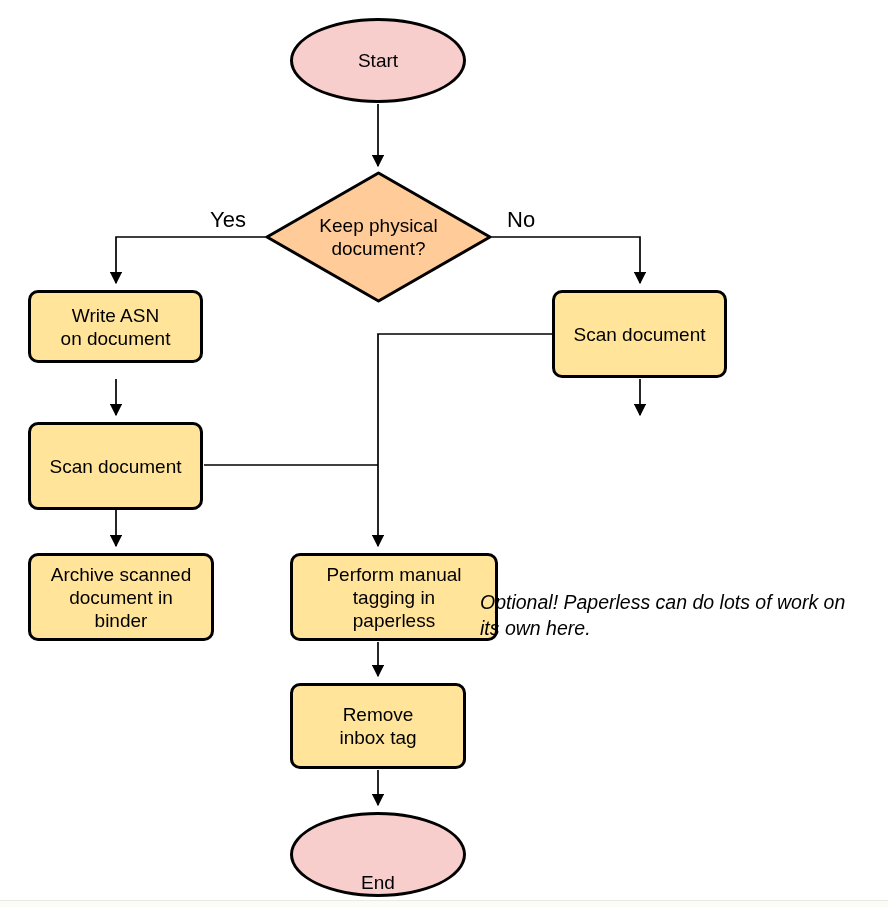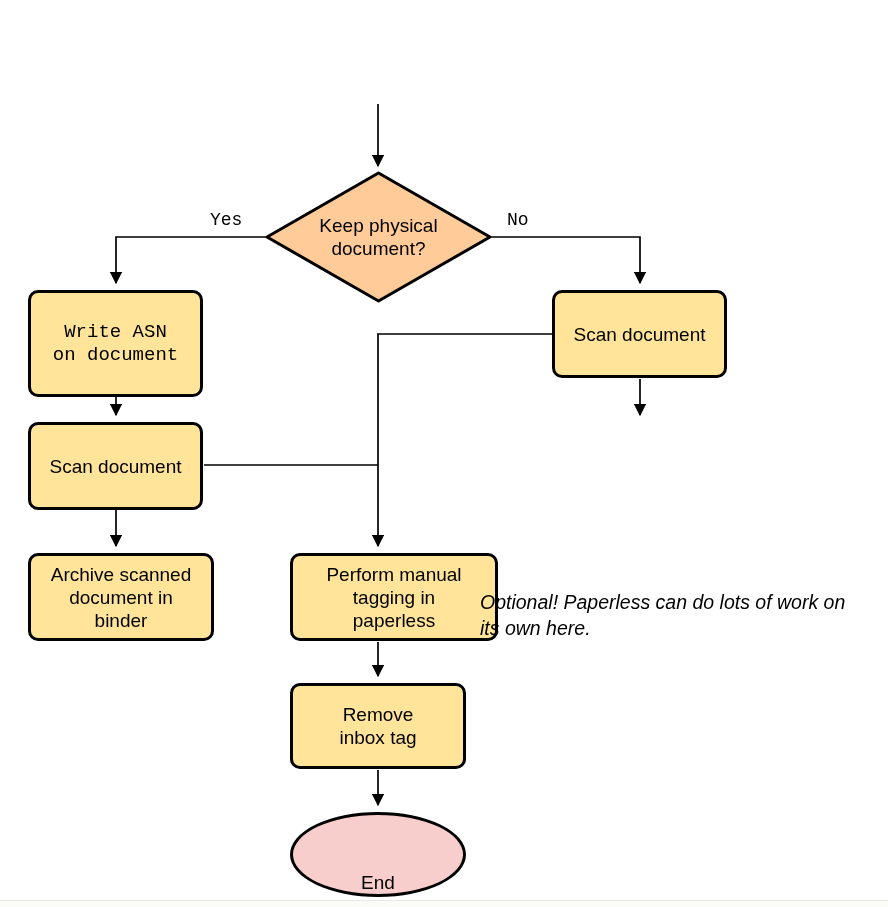--- a/index.html
+++ b/index.html
@@ -51,24 +51,23 @@
   .terminal {
     background: var(--terminal-fill, #f8cecc);
     border: 3px solid #000000;
     border-radius: 50%;
   }
   .decision-label {
     background: transparent;
   }
   .edge-label {
     position: absolute;
-    font-size: 18px;
+    font-size: 22px;
     line-height: 20px;
     color: #000000;
-    font-family: Liberation Mono, monospace;
   }
   .note {
     position: absolute;
     left: 480px;
     top: 589px;
     width: 410px;
     font-size: 19.5px;
     line-height: 26px;
     font-style: italic;
     color: #000000;
@@ -80,21 +79,21 @@
     top: 900px;
     width: 888px;
     height: 7px;
     background: #fbfbf8;
     border-top: 1px solid #e9e9e6;
   }
 
   
   .n-start        { left: 290px; top: 18px;  width: 176px; height: 85px; }
   .n-decision     { left: 266px; top: 172px; width: 225px; height: 130px; }
-  .n-write-asn    { left: 28px;  top: 290px; width: 175px; height: 107px; font-family: Liberation Mono, monospace; }
+  .n-write-asn    { left: 28px;  top: 290px; width: 175px; height: 73px; }
   .n-scan-left    { left: 28px;  top: 422px; width: 175px; height: 88px; }
   .n-archive      { left: 28px;  top: 553px; width: 186px; height: 88px; }
   .n-scan-right   { left: 552px; top: 290px; width: 175px; height: 88px; }
   .n-trash        { left: 552px; top: 422px; width: 175px; height: 88px; }
   .n-tagging      { left: 290px; top: 553px; width: 208px; height: 88px; justify-content: center; }
   .n-remove-inbox { left: 290px; top: 683px; width: 176px; height: 86px; }
   .n-end          { left: 290px; top: 812px; width: 176px; height: 85px; align-items: flex-end; }
   .l-yes          { left: 210px; top: 210px; }
   .l-no           { left: 507px; top: 210px; }
 </style>
@@ -126,20 +125,23 @@
 
     <polyline points="552,334 378,334 378,546" marker-end="url(#arrow)"></polyline>
 
     <polyline points="204,465 378,465"></polyline>
 
     <polyline points="378,642 378,676" marker-end="url(#arrow)"></polyline>
 
     <polyline points="378,770 378,805" marker-end="url(#arrow)"></polyline>
   </svg>
 
+  <div class="node terminal n-start">
+    <span>Start</span>
+  </div>
 
   <div class="node decision-label n-decision">
     <span>Keep physical
 document?</span>
   </div>
 
   <div class="edge-label l-yes">Yes</div>
   <div class="edge-label l-no">No</div>
 
   <div class="node process n-write-asn">

